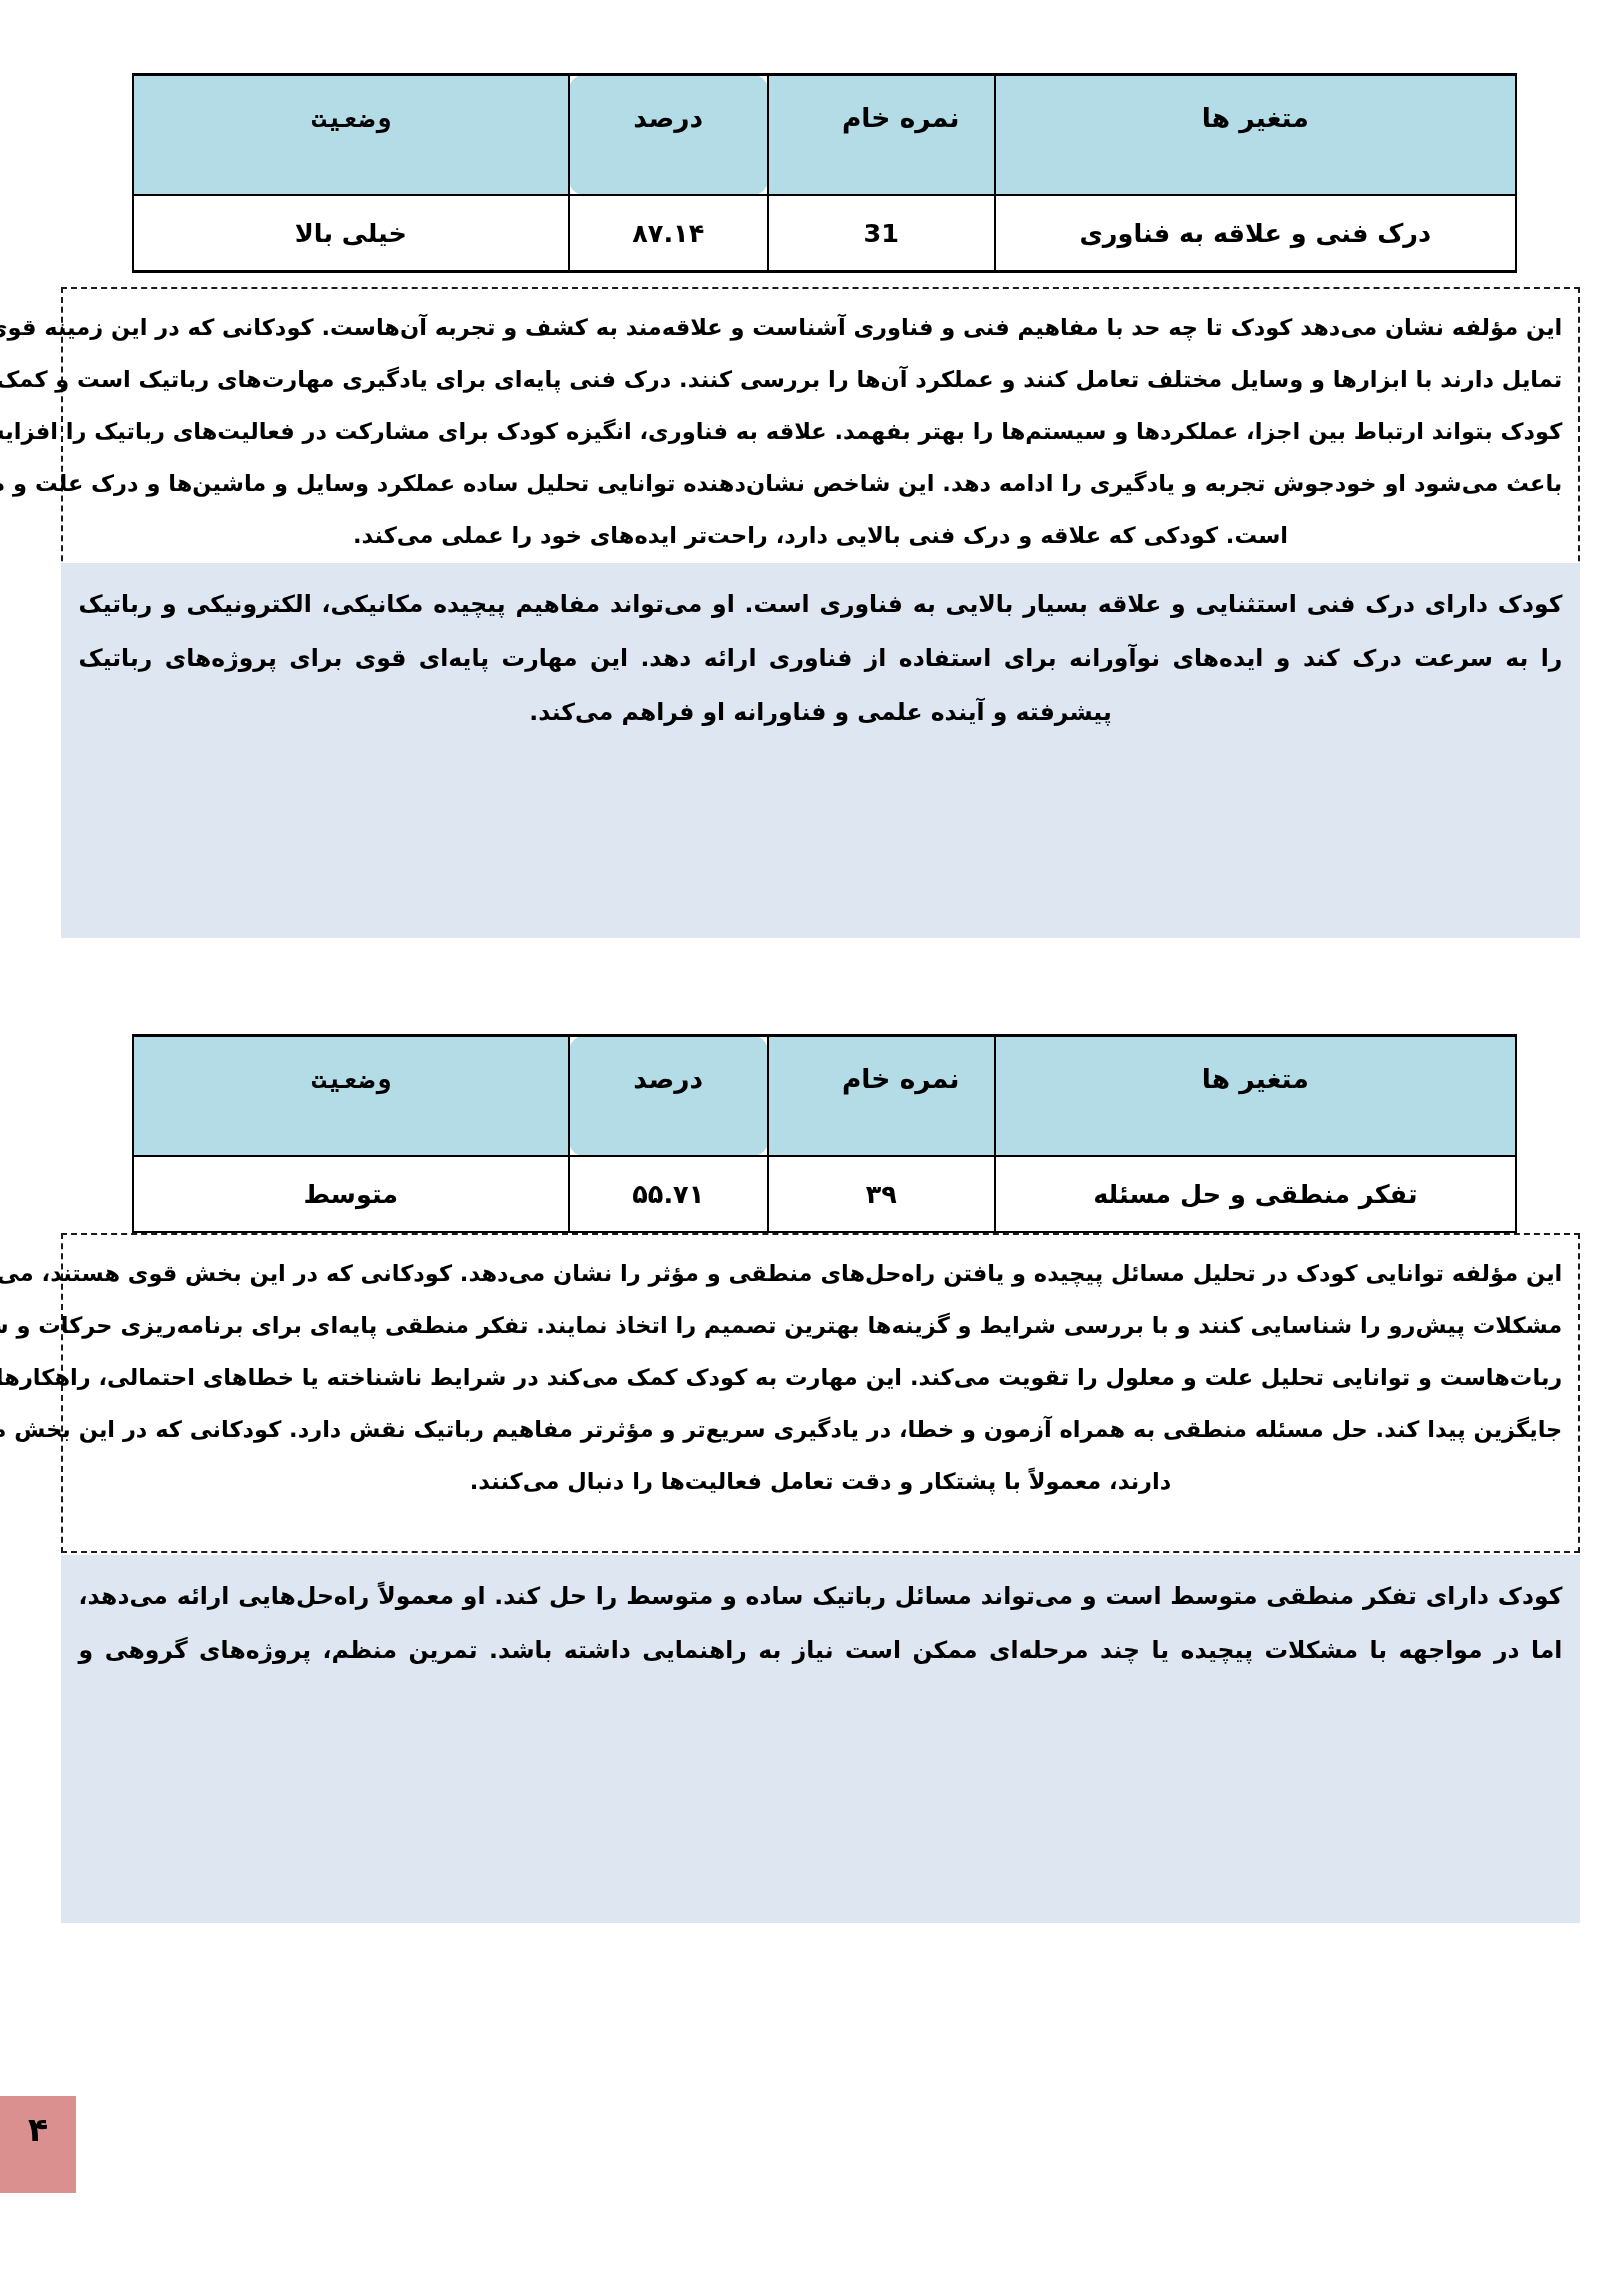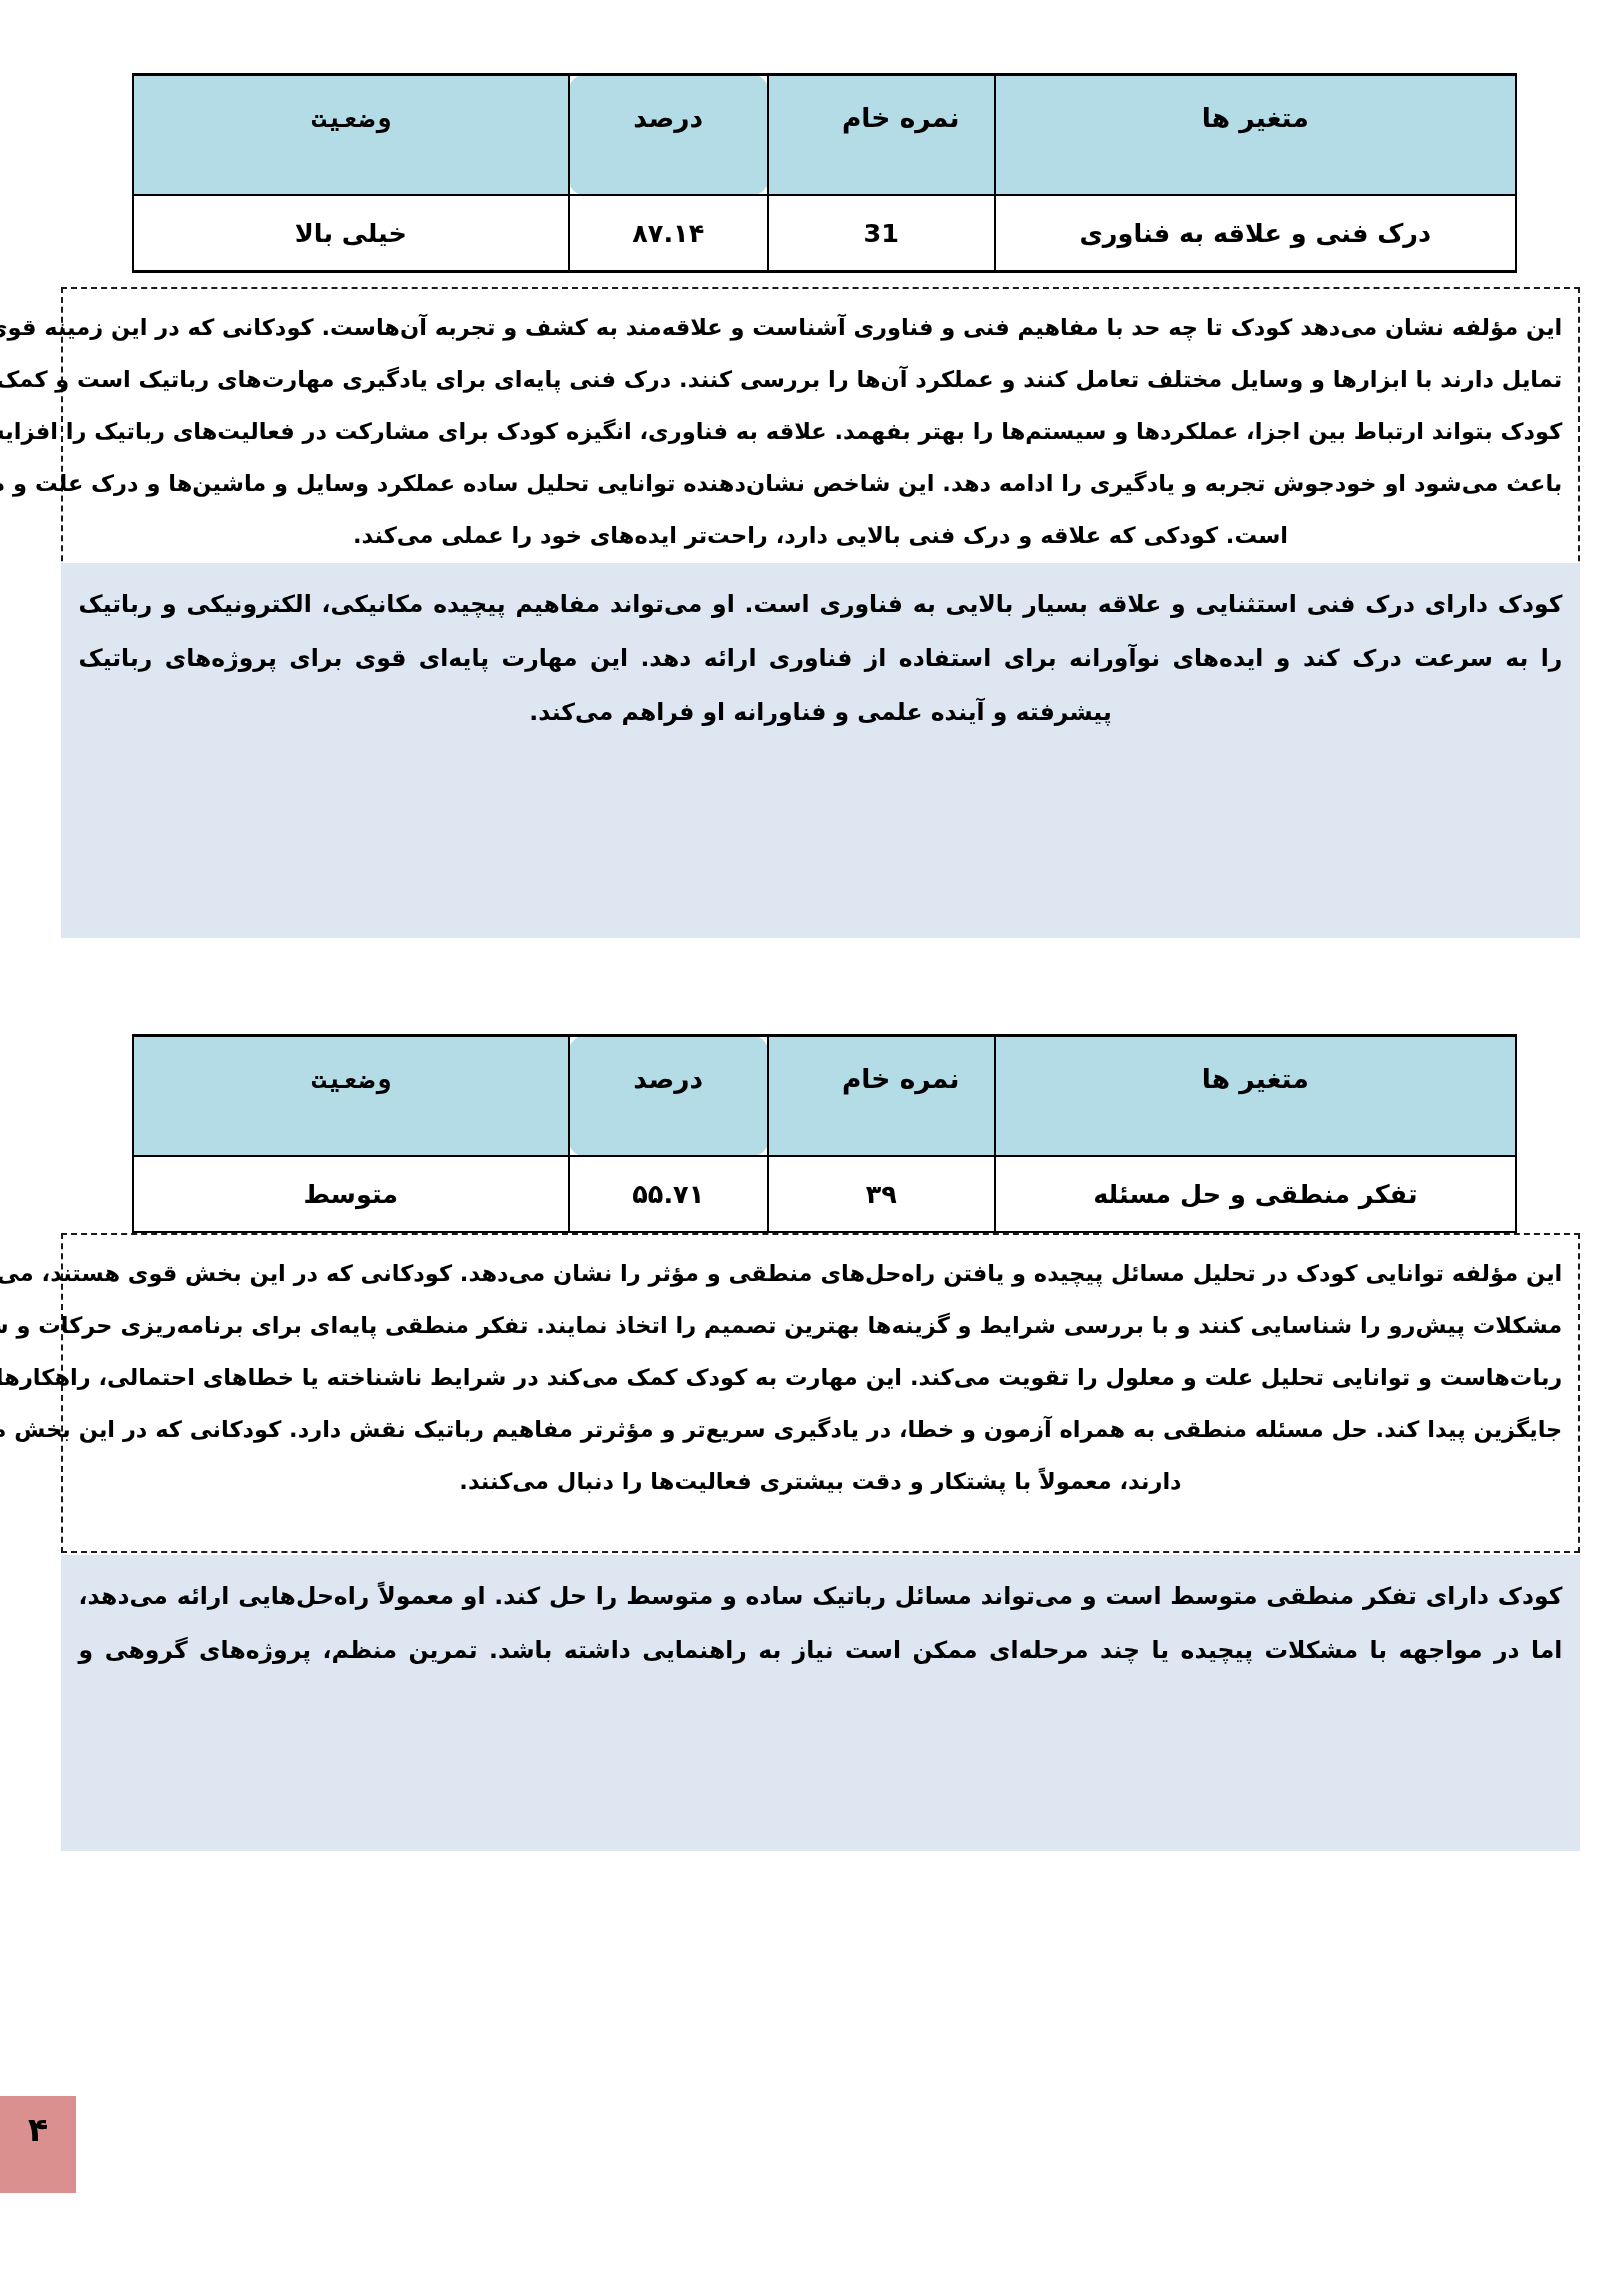--- a/index.html
+++ b/index.html
@@ -68,21 +68,21 @@
 
   
   .highlight-box {
     position: absolute;
     left: 61px;
     width: 1519px;
     background: #dde6f1;
     padding: 13.7px 17.6px 5.9px 17.6px;
   }
   .highlight-box.h1 { top: 563px; height: 375px; }
-  .highlight-box.h2 { top: 1555px; height: 296px; }
+  .highlight-box.h2 { top: 1555px; height: 368px; }
 
   .para-line {
     direction: rtl;
     font-size: 22.5px;
     font-weight: bold;
     line-height: 52px;
     height: 52px;
     white-space: nowrap;
     text-align: justify;
     text-align-last: justify;
@@ -162,21 +162,21 @@
         <td>متوسط</td>
       </tr>
     </tbody>
   </table>
 
   <div class="dashed-box d2">
     <div class="para-line">این مؤلفه توانایی کودک در تحلیل مسائل پیچیده و یافتن راه‌حل‌های منطقی و مؤثر را نشان می‌دهد. کودکانی که در این بخش قوی هستند، می‌توانند</div>
     <div class="para-line">مشکلات پیش‌رو را شناسایی کنند و با بررسی شرایط و گزینه‌ها بهترین تصمیم را اتخاذ نمایند. تفکر منطقی پایه‌ای برای برنامه‌ریزی حرکات و ساخت</div>
     <div class="para-line">ربات‌هاست و توانایی تحلیل علت و معلول را تقویت می‌کند. این مهارت به کودک کمک می‌کند در شرایط ناشناخته یا خطاهای احتمالی، راهکارهای</div>
     <div class="para-line">جایگزین پیدا کند. حل مسئله منطقی به همراه آزمون و خطا، در یادگیری سریع‌تر و مؤثرتر مفاهیم رباتیک نقش دارد. کودکانی که در این بخش مهارت</div>
-    <div class="para-line last">دارند، معمولاً با پشتکار و دقت بیشتری فعالیت‌ها را دنبال می‌کنند.</div>
+    <div class="para-line last">دارند، معمولاً با پشتکار و دقت تعامل فعالیت‌ها را دنبال می‌کنند.</div>
   </div>
 
   <div class="highlight-box h2">
     <div class="para-line">کودک دارای تفکر منطقی متوسط است و می‌تواند مسائل رباتیک ساده و متوسط را حل کند. او معمولاً راه‌حل‌هایی ارائه می‌دهد،</div>
     <div class="para-line">اما در مواجهه با مشکلات پیچیده یا چند مرحله‌ای ممکن است نیاز به راهنمایی داشته باشد. تمرین منظم، پروژه‌های گروهی و</div>
   </div>
 
   <div class="page-number">۴</div>
 
 </div>

